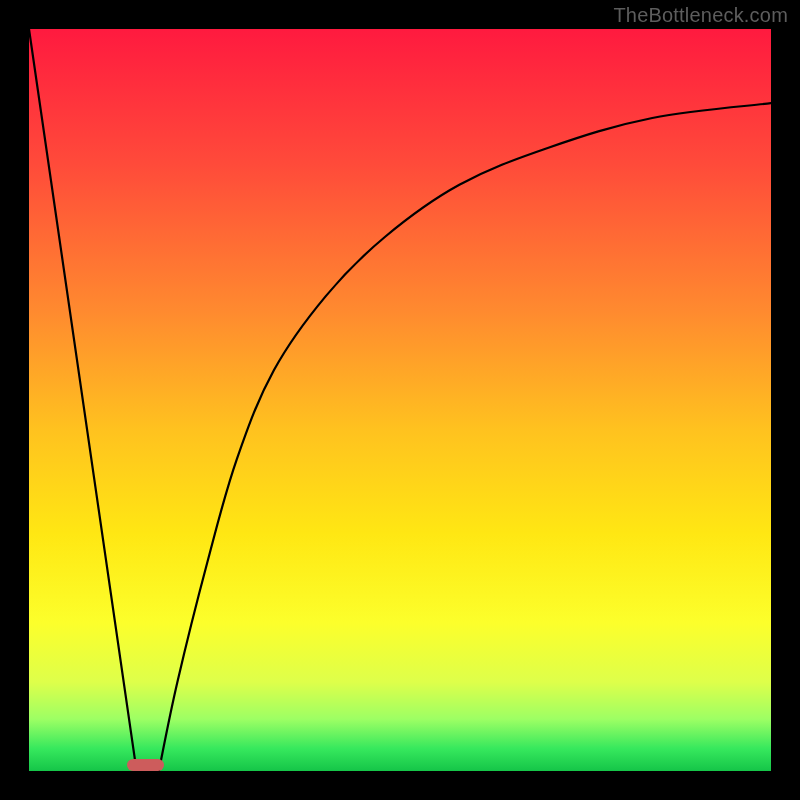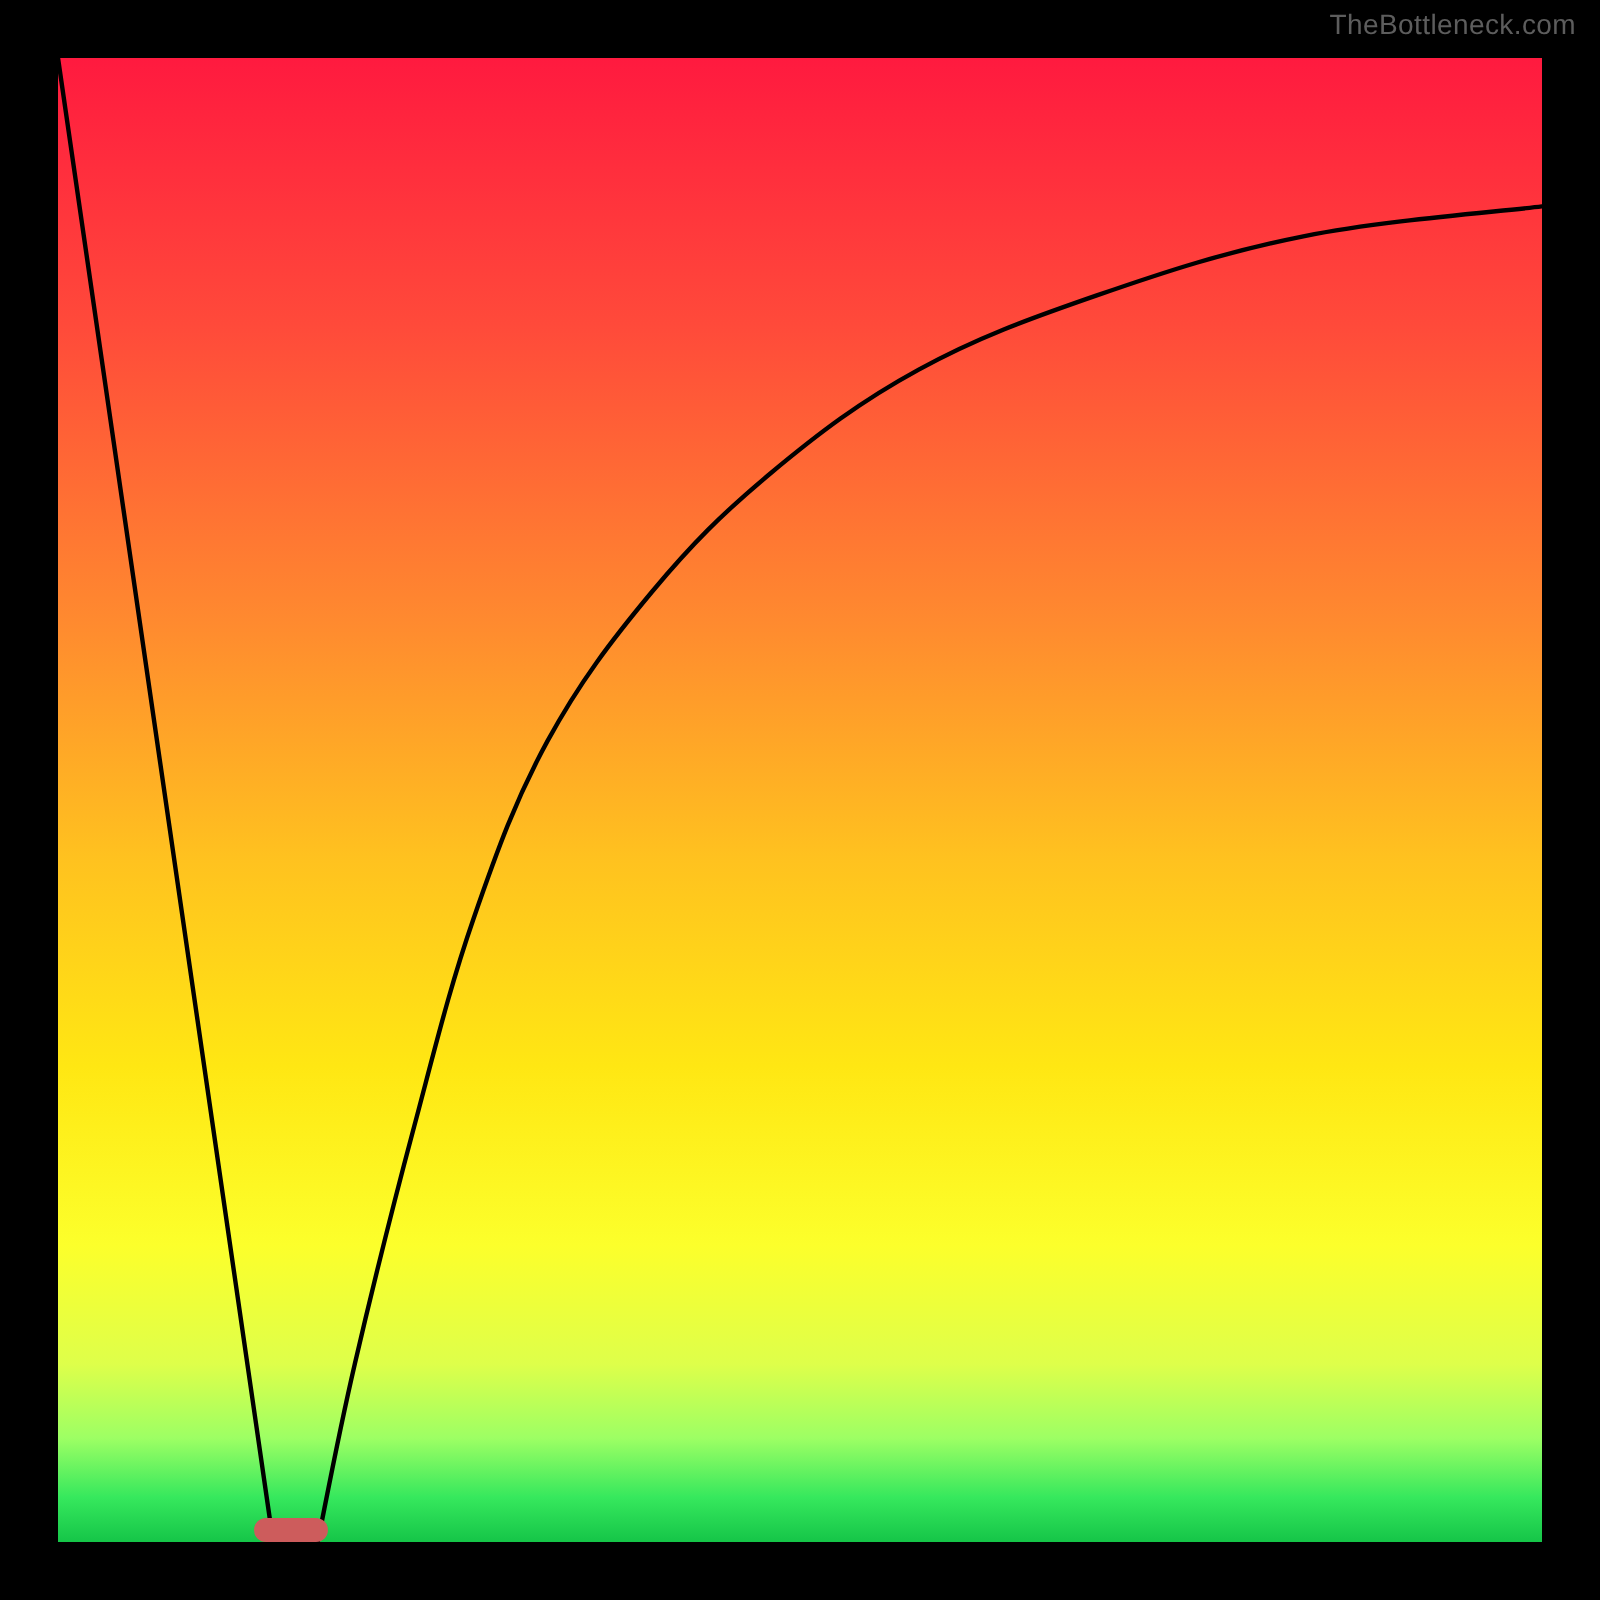--- a/index.html
+++ b/index.html
@@ -48,21 +48,21 @@
     left: 0;
     top: 0;
     width: 742px;
     height: 742px;
   }
   .watermark {
     position: absolute;
     top: 4px;
     right: 12px;
     color: #5d5d5d;
-    font-size: 14px;
+    font-size: 20px;
     font-weight: 500;
     letter-spacing: 0.2px;
     user-select: none;
     margin-left: 22px;
   }
 </style>
 </head>
 <body>
 
 <div class="chart-wrapper">

